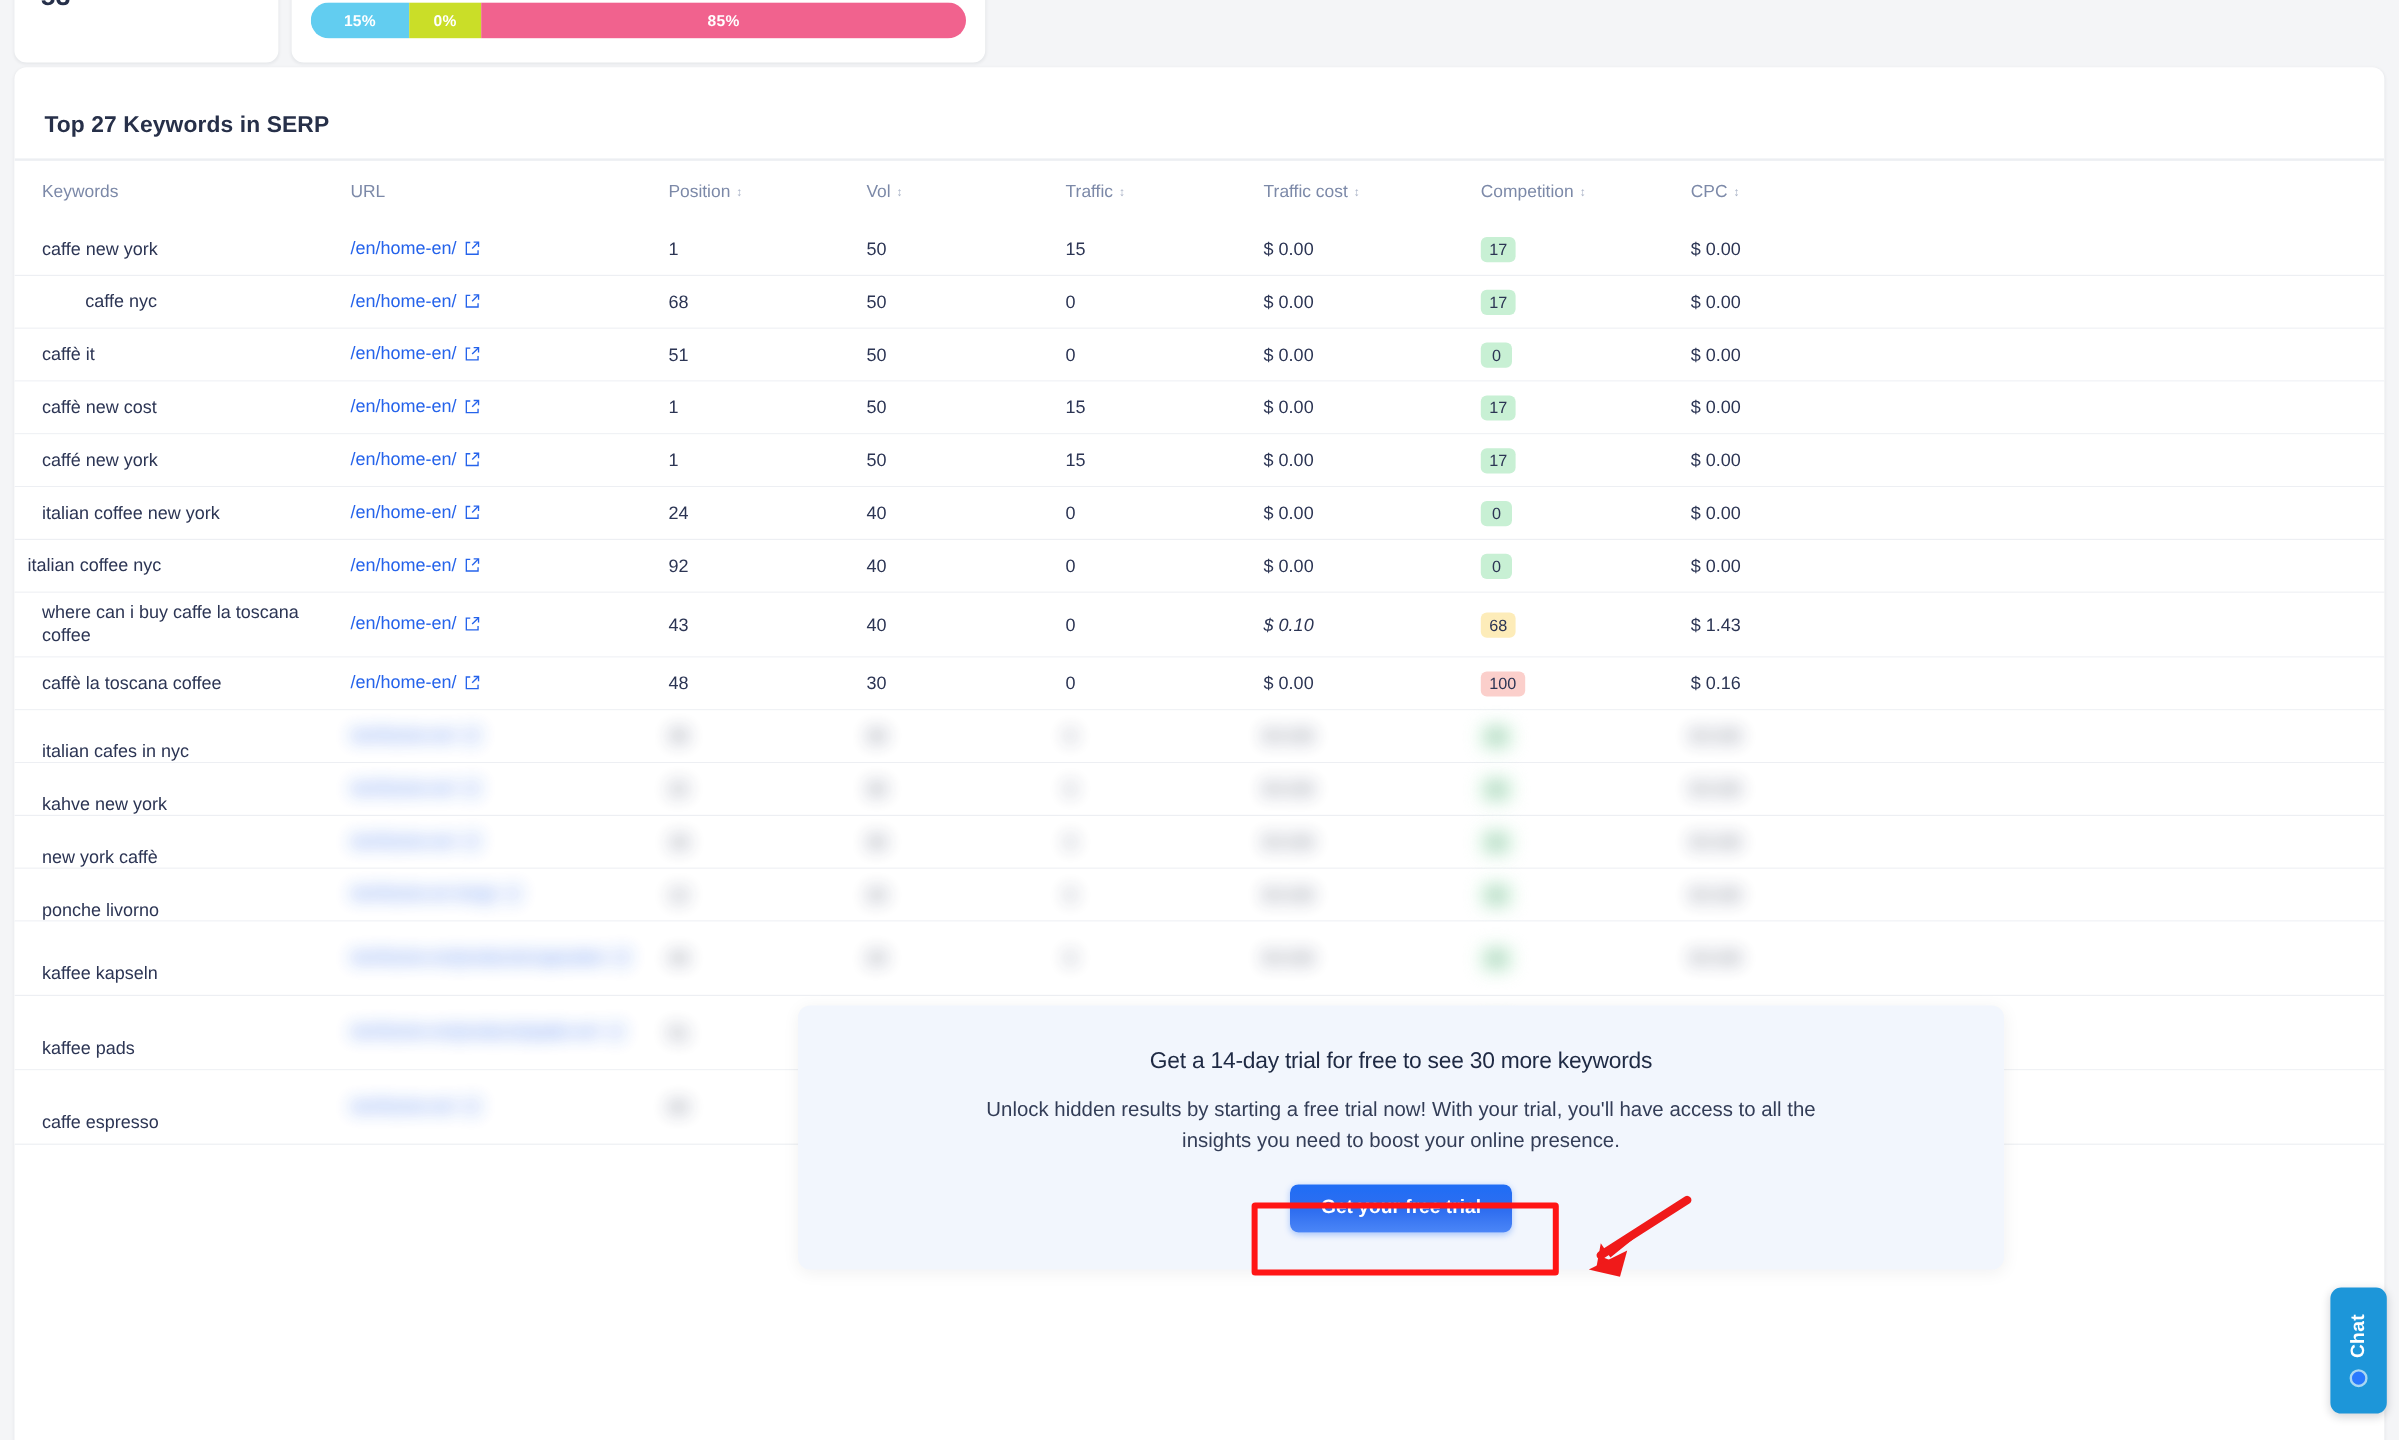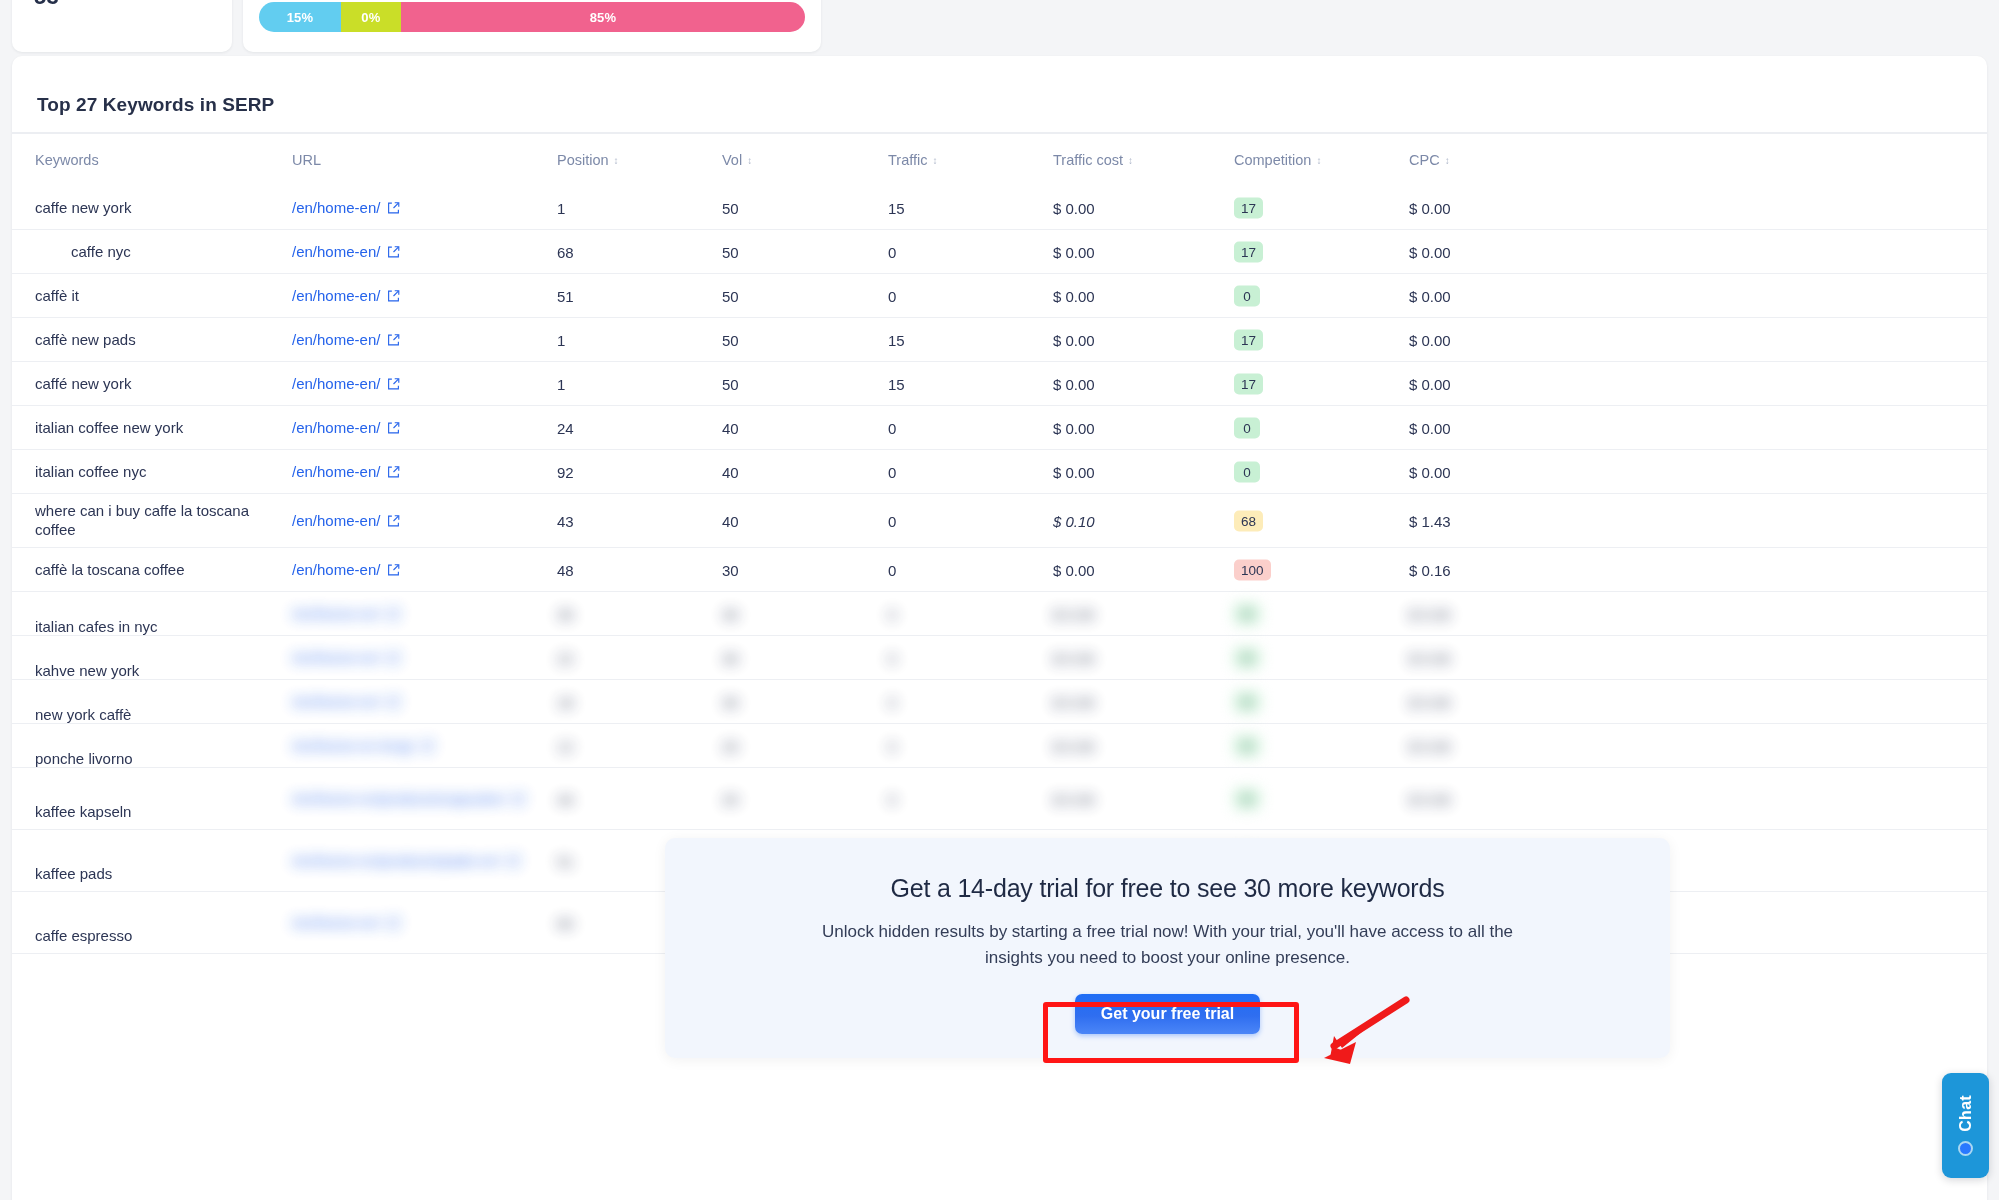--- a/index.html
+++ b/index.html
@@ -112,21 +112,21 @@
   
   .cta {
     position: absolute; left: 665px; top: 838px;
     width: 1005px; height: 220px;
     background: #f2f6fd; border-radius: 10px;
     box-shadow: 0 2px 14px rgba(16,24,40,.06);
     text-align: center;
   }
   .cta-title {
     margin-top: 36px;
-    font-size: 25px; font-weight: 400; color: #1f2a44;
+    font-size: 19px; font-weight: 400; color: #1f2a44;
     letter-spacing: -.2px;
   }
   .cta-sub {
     margin: 16px auto 0; width: 740px;
     font-size: 17px; line-height: 1.55; color: #333d57;
   }
   .cta-btn-wrap { margin-top: 22px; display:flex; justify-content:center; }
   .cta-btn {
     background: linear-gradient(180deg,#1f6df5 0%,#2f6ef0 55%,#4b86f7 100%);
     color: #fff; border: none; border-radius: 7px;
@@ -237,21 +237,21 @@
                 </svg></span></div>
             <div class="cell" style="left: 545px;">51</div>
             <div class="cell" style="left: 710px;">50</div>
             <div class="cell" style="left: 876px;">0</div>
             <div class="cell" style="left: 1041px;">$ 0.00</div>
             <div class="cell" style="left: 1397px;">$ 0.00</div>
             <div class="cell" style="left: 1222px;"><span class="badge green">0</span></div>
           </div>
         </div>
         <div class="trow" style="height: 44px;">
-          <div class="cell kw" style="left: 23px;">caffè new pads</div>
+          <div class="cell kw" style="left: 23px;">caffè new cost</div>
           <div class="" style="position: absolute; inset: 0px;">
             <div class="cell" style="left: 280px;"><a class="url-link" href="#">/en/home-en/</a><span class="ext-ico"><svg width="13" height="13" viewBox="0 0 16 16">
                   <path d="M6 2h-4v12h12v-4" fill="none" stroke="#2563eb" stroke-width="1.4"></path>
                   <path d="M9.5 1.5h5v5" fill="none" stroke="#2563eb" stroke-width="1.4"></path>
                   <path d="M14 2L8 8" stroke="#2563eb" stroke-width="1.4"></path>
                 </svg></span></div>
             <div class="cell" style="left: 545px;">1</div>
             <div class="cell" style="left: 710px;">50</div>
             <div class="cell" style="left: 876px;">15</div>
             <div class="cell" style="left: 1041px;">$ 0.00</div>
@@ -285,21 +285,21 @@
                 </svg></span></div>
             <div class="cell" style="left: 545px;">24</div>
             <div class="cell" style="left: 710px;">40</div>
             <div class="cell" style="left: 876px;">0</div>
             <div class="cell" style="left: 1041px;">$ 0.00</div>
             <div class="cell" style="left: 1397px;">$ 0.00</div>
             <div class="cell" style="left: 1222px;"><span class="badge green">0</span></div>
           </div>
         </div>
         <div class="trow" style="height: 44px;">
-          <div class="cell kw" style="left: 23px;">italian coffee nyc</div>
+          <div class="cell kw" style="left: 11px;">italian coffee nyc</div>
           <div class="" style="position: absolute; inset: 0px;">
             <div class="cell" style="left: 280px;"><a class="url-link" href="#">/en/home-en/</a><span class="ext-ico"><svg width="13" height="13" viewBox="0 0 16 16">
                   <path d="M6 2h-4v12h12v-4" fill="none" stroke="#2563eb" stroke-width="1.4"></path>
                   <path d="M9.5 1.5h5v5" fill="none" stroke="#2563eb" stroke-width="1.4"></path>
                   <path d="M14 2L8 8" stroke="#2563eb" stroke-width="1.4"></path>
                 </svg></span></div>
             <div class="cell" style="left: 545px;">92</div>
             <div class="cell" style="left: 710px;">40</div>
             <div class="cell" style="left: 876px;">0</div>
             <div class="cell" style="left: 1041px;">$ 0.00</div>

